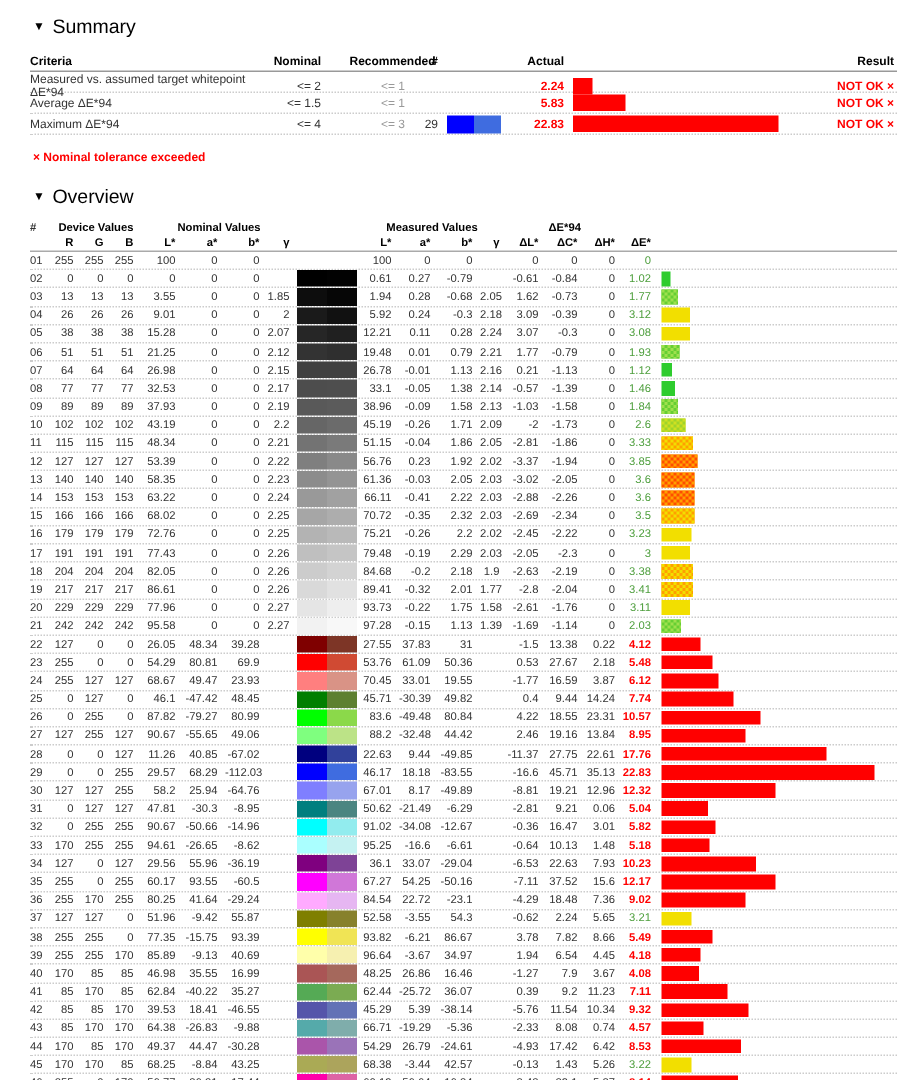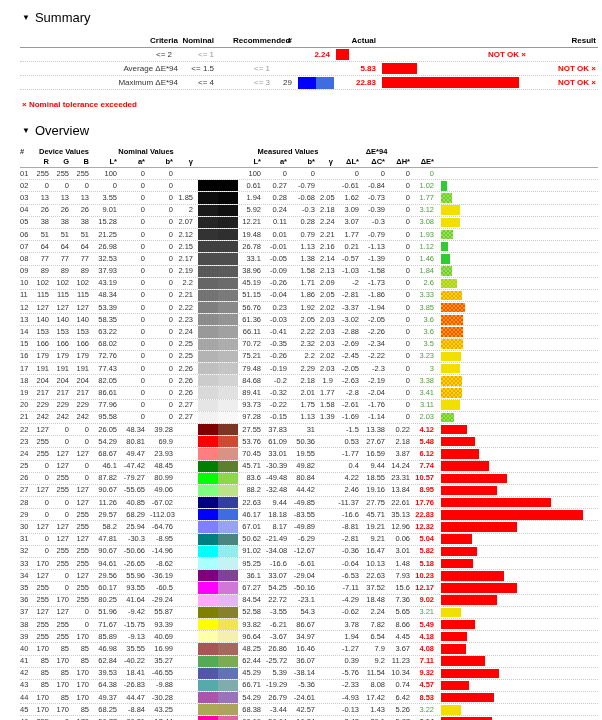--- a/index.html
+++ b/index.html
@@ -4,21 +4,21 @@
 <style>
   html,body{margin:0;padding:0;background:#fff;}
   body{width:602px;height:720px;overflow:hidden;font-family:"Liberation Sans",sans-serif;color:#333;}
   .page{padding:6px 4px 0 20px;}
   .section-title{font-size:13px;color:#000;margin:4px 0 9px 2px;cursor:pointer;}
   .tri{font-size:8px;vertical-align:2px;margin-right:5px;}
   
   .sum-table{width:578px;}
   .sum-row{display:grid;grid-template-columns:158px 42px 56px 22px 38px 46px 146px 1fr;align-items:center;height:13px;border-bottom:1px dotted #ccc;font-size:8px;}
   .sum-row.head{font-weight:bold;color:#000;border-bottom:1px solid #999;}
-  .sum-row .c1{text-align:right;}
+  .sum-row .c1{text-align:left;}
   .sum-row .c2,.sum-row .c3,.sum-row .c4,.sum-row .c5a{text-align:right;padding-right:6px;}
   .sum-row .c3{color:#999;}
   .sum-row.head .c3{color:#000;padding-left:13px;}
   .sum-row .c5a{font-weight:bold;color:#f00;}
   .sum-row.head .c5a{color:#000;}
   .sum-row .c7{text-align:right;font-weight:bold;color:#f00;padding-right:2px;}
   .sum-row.head .c7{color:#000;}
   .sum-swatch{display:flex;height:12px;width:36px;}
   .sum-swatch div{width:18px;height:12px;}
   .sum-bar{height:11px;background:#f00;}
@@ -55,20 +55,21 @@
       <div class="c2">Nominal</div>
       <div class="c3">Recommended</div>
       <div class="c4">#</div>
       <div class="c5"></div>
       <div class="c5a">Actual</div>
       <div class="c6"></div>
       <div class="c7">Result</div>
     </div>
     <div id="summary-rows">
         <div class="sum-row">
+          <div class="c1">Measured vs. assumed target whitepoint ΔE*94</div>
           <div class="c2">&lt;= 2</div>
           <div class="c3">&lt;= 1</div>
           <div class="c4"></div>
           <div class="c5"></div>
           <div class="c5a">2.24</div>
           <div class="c6">
             <div class="sum-bar" style="width:13.4px"></div>
           </div>
           <div class="c7">NOT OK ×</div>
         </div>
@@ -1063,21 +1064,21 @@
             <div class="rt de ok">3.21</div>
             <div class="barcell">
               <div class="bar" style="width:19.9px;background-color:#f2df00;"></div>
             </div>
           </div>
           <div class="ov-row">
             <div class="num">38</div>
             <div class="rt">255</div>
             <div class="rt">255</div>
             <div class="rt">0</div>
-            <div class="rt">71.67</div>
+            <div class="rt">77.35</div>
             <div class="rt">-15.75</div>
             <div class="rt">93.39</div>
             <div class="rt"></div>
             <div class="swatch">
               <div style="background:#ffff00"></div>
               <div style="background:#f0e455"></div>
             </div>
             <div class="rt">93.82</div>
             <div class="rt">-6.21</div>
             <div class="rt">86.67</div>

